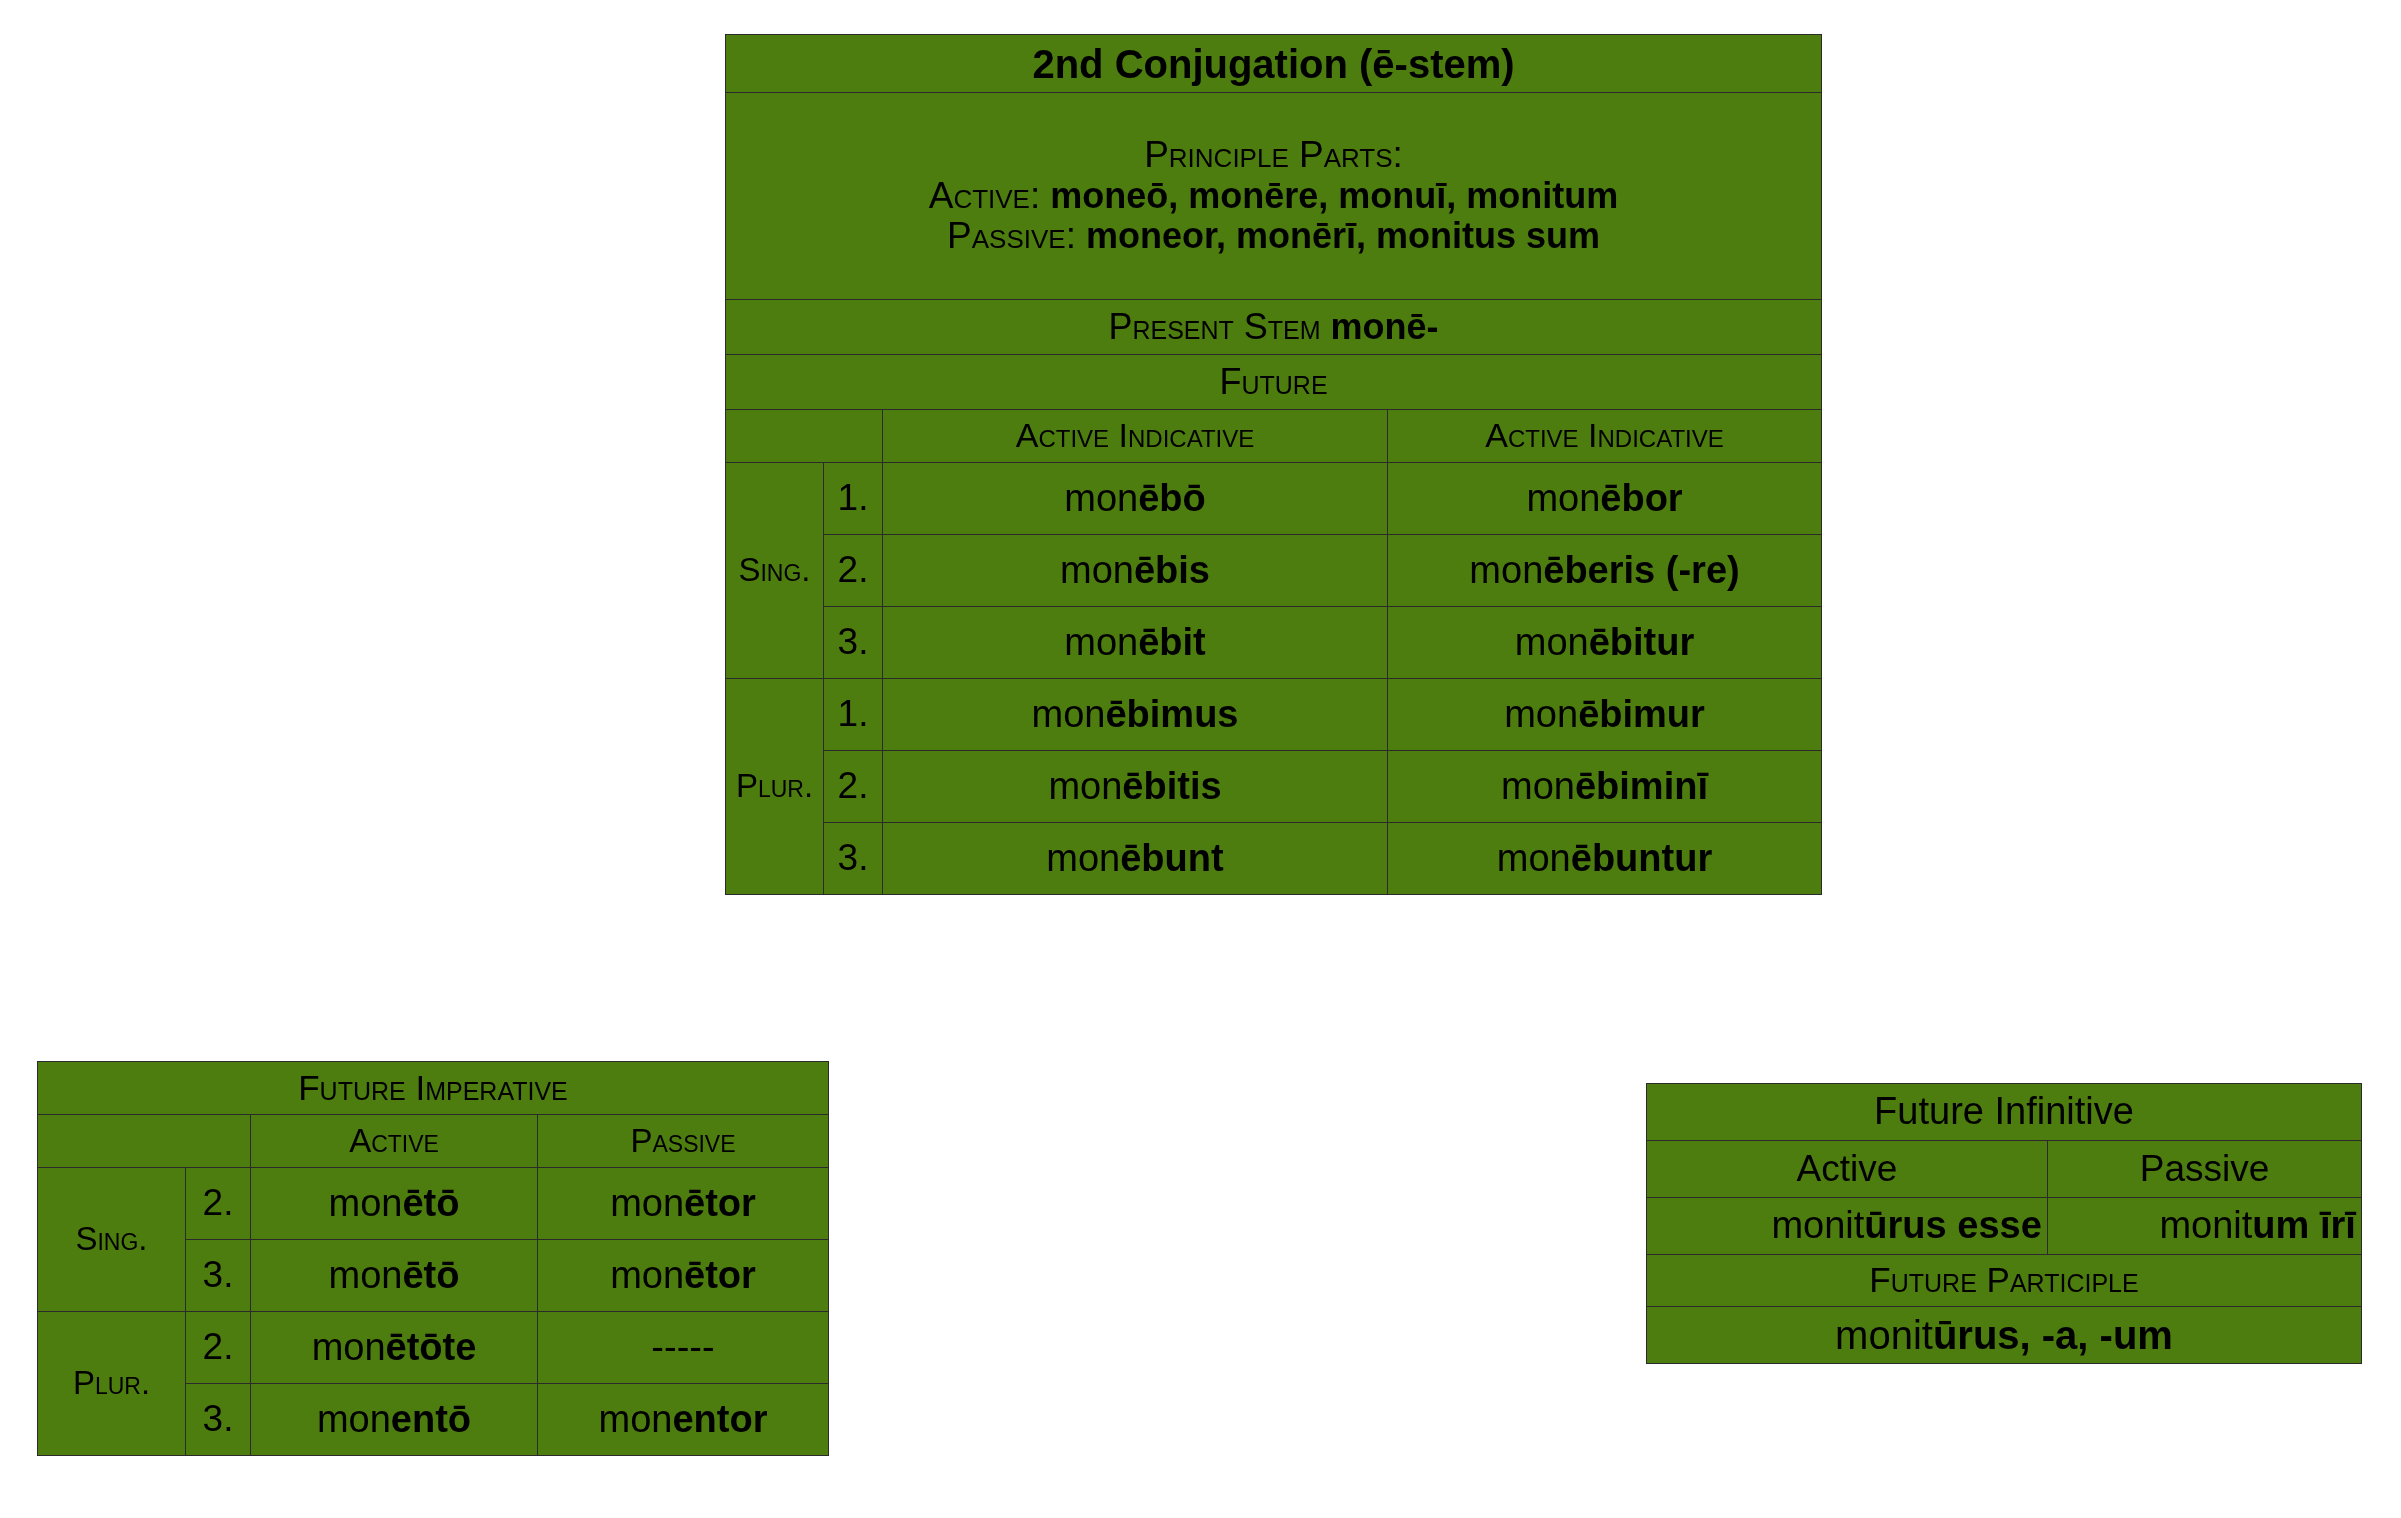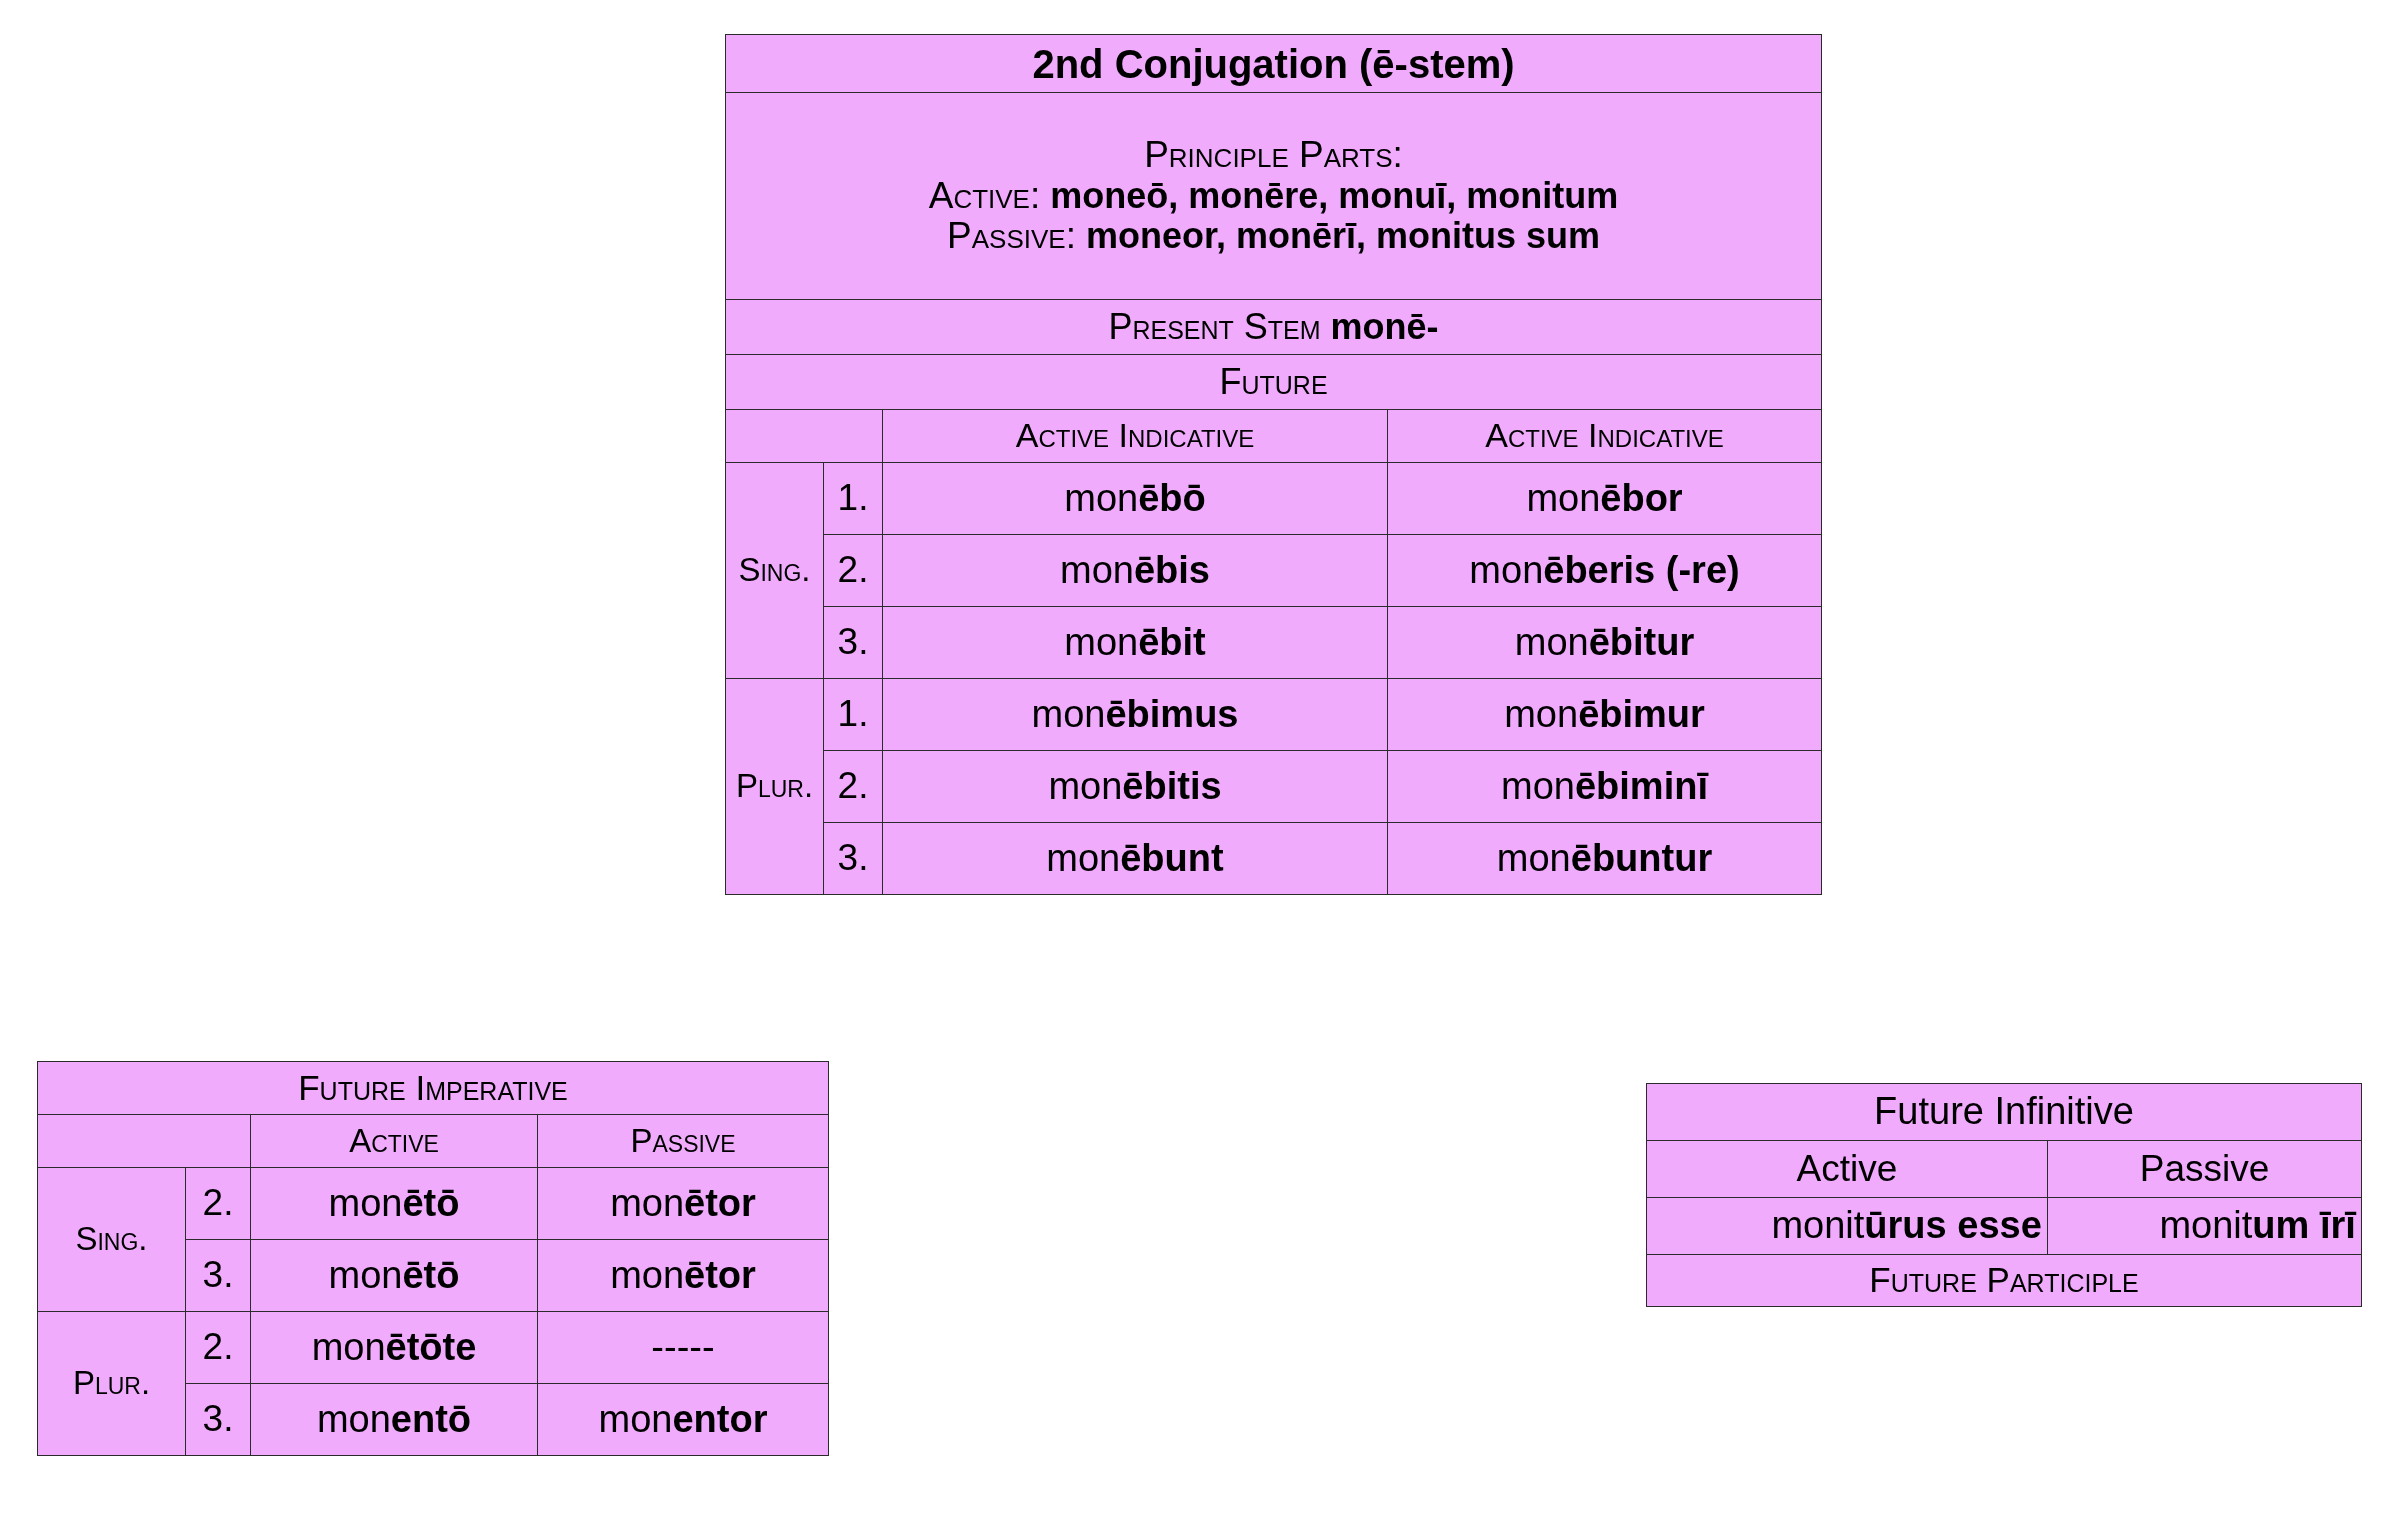--- a/index.html
+++ b/index.html
@@ -19,21 +19,21 @@
   table.grid {
     border-collapse: collapse;
     position: absolute;
     table-layout: fixed;
   }
   table.grid td {
     border: 1.7px solid #2b2b2b;
     text-align: center;
     vertical-align: middle;
     padding: 0 5.2px;
-    background: #f0abfc;
+    background: #4d7c0f;
     line-height: 1.05;
   }
 
   
   .sh-head   { background: #d9d9d9; }   
   .sh-sub    { background: #f1f1f1; }   
   .sh-actY   { background: #faf9a0; }   
   .sh-pasY   { background: #fbfbd5; }   
   .sh-actG   { background: #e2f5e6; }   
   .sh-pasG   { background: #edfbf3; }   
@@ -221,15 +221,18 @@
       <td class="sh-sub f-colhead titlecaps">Active</td>
       <td class="sh-sub f-colhead titlecaps">Passive</td>
     </tr>
     <tr>
       <td class="sh-white f-cell"><span>monit</span><b>ūrus esse</b></td>
       <td class="sh-white f-cell"><span>monit</span><b>um īrī</b></td>
     </tr>
     <tr>
       <td class="sh-head f-part smallcaps" colspan="2">Future Participle</td>
     </tr>
+    <tr>
+      <td class="sh-white f-partval" colspan="2"><span>monit</span><b>ūrus, -a, -um</b></td>
+    </tr>
   </tbody>
 </table>
 
 
 </body></html>

